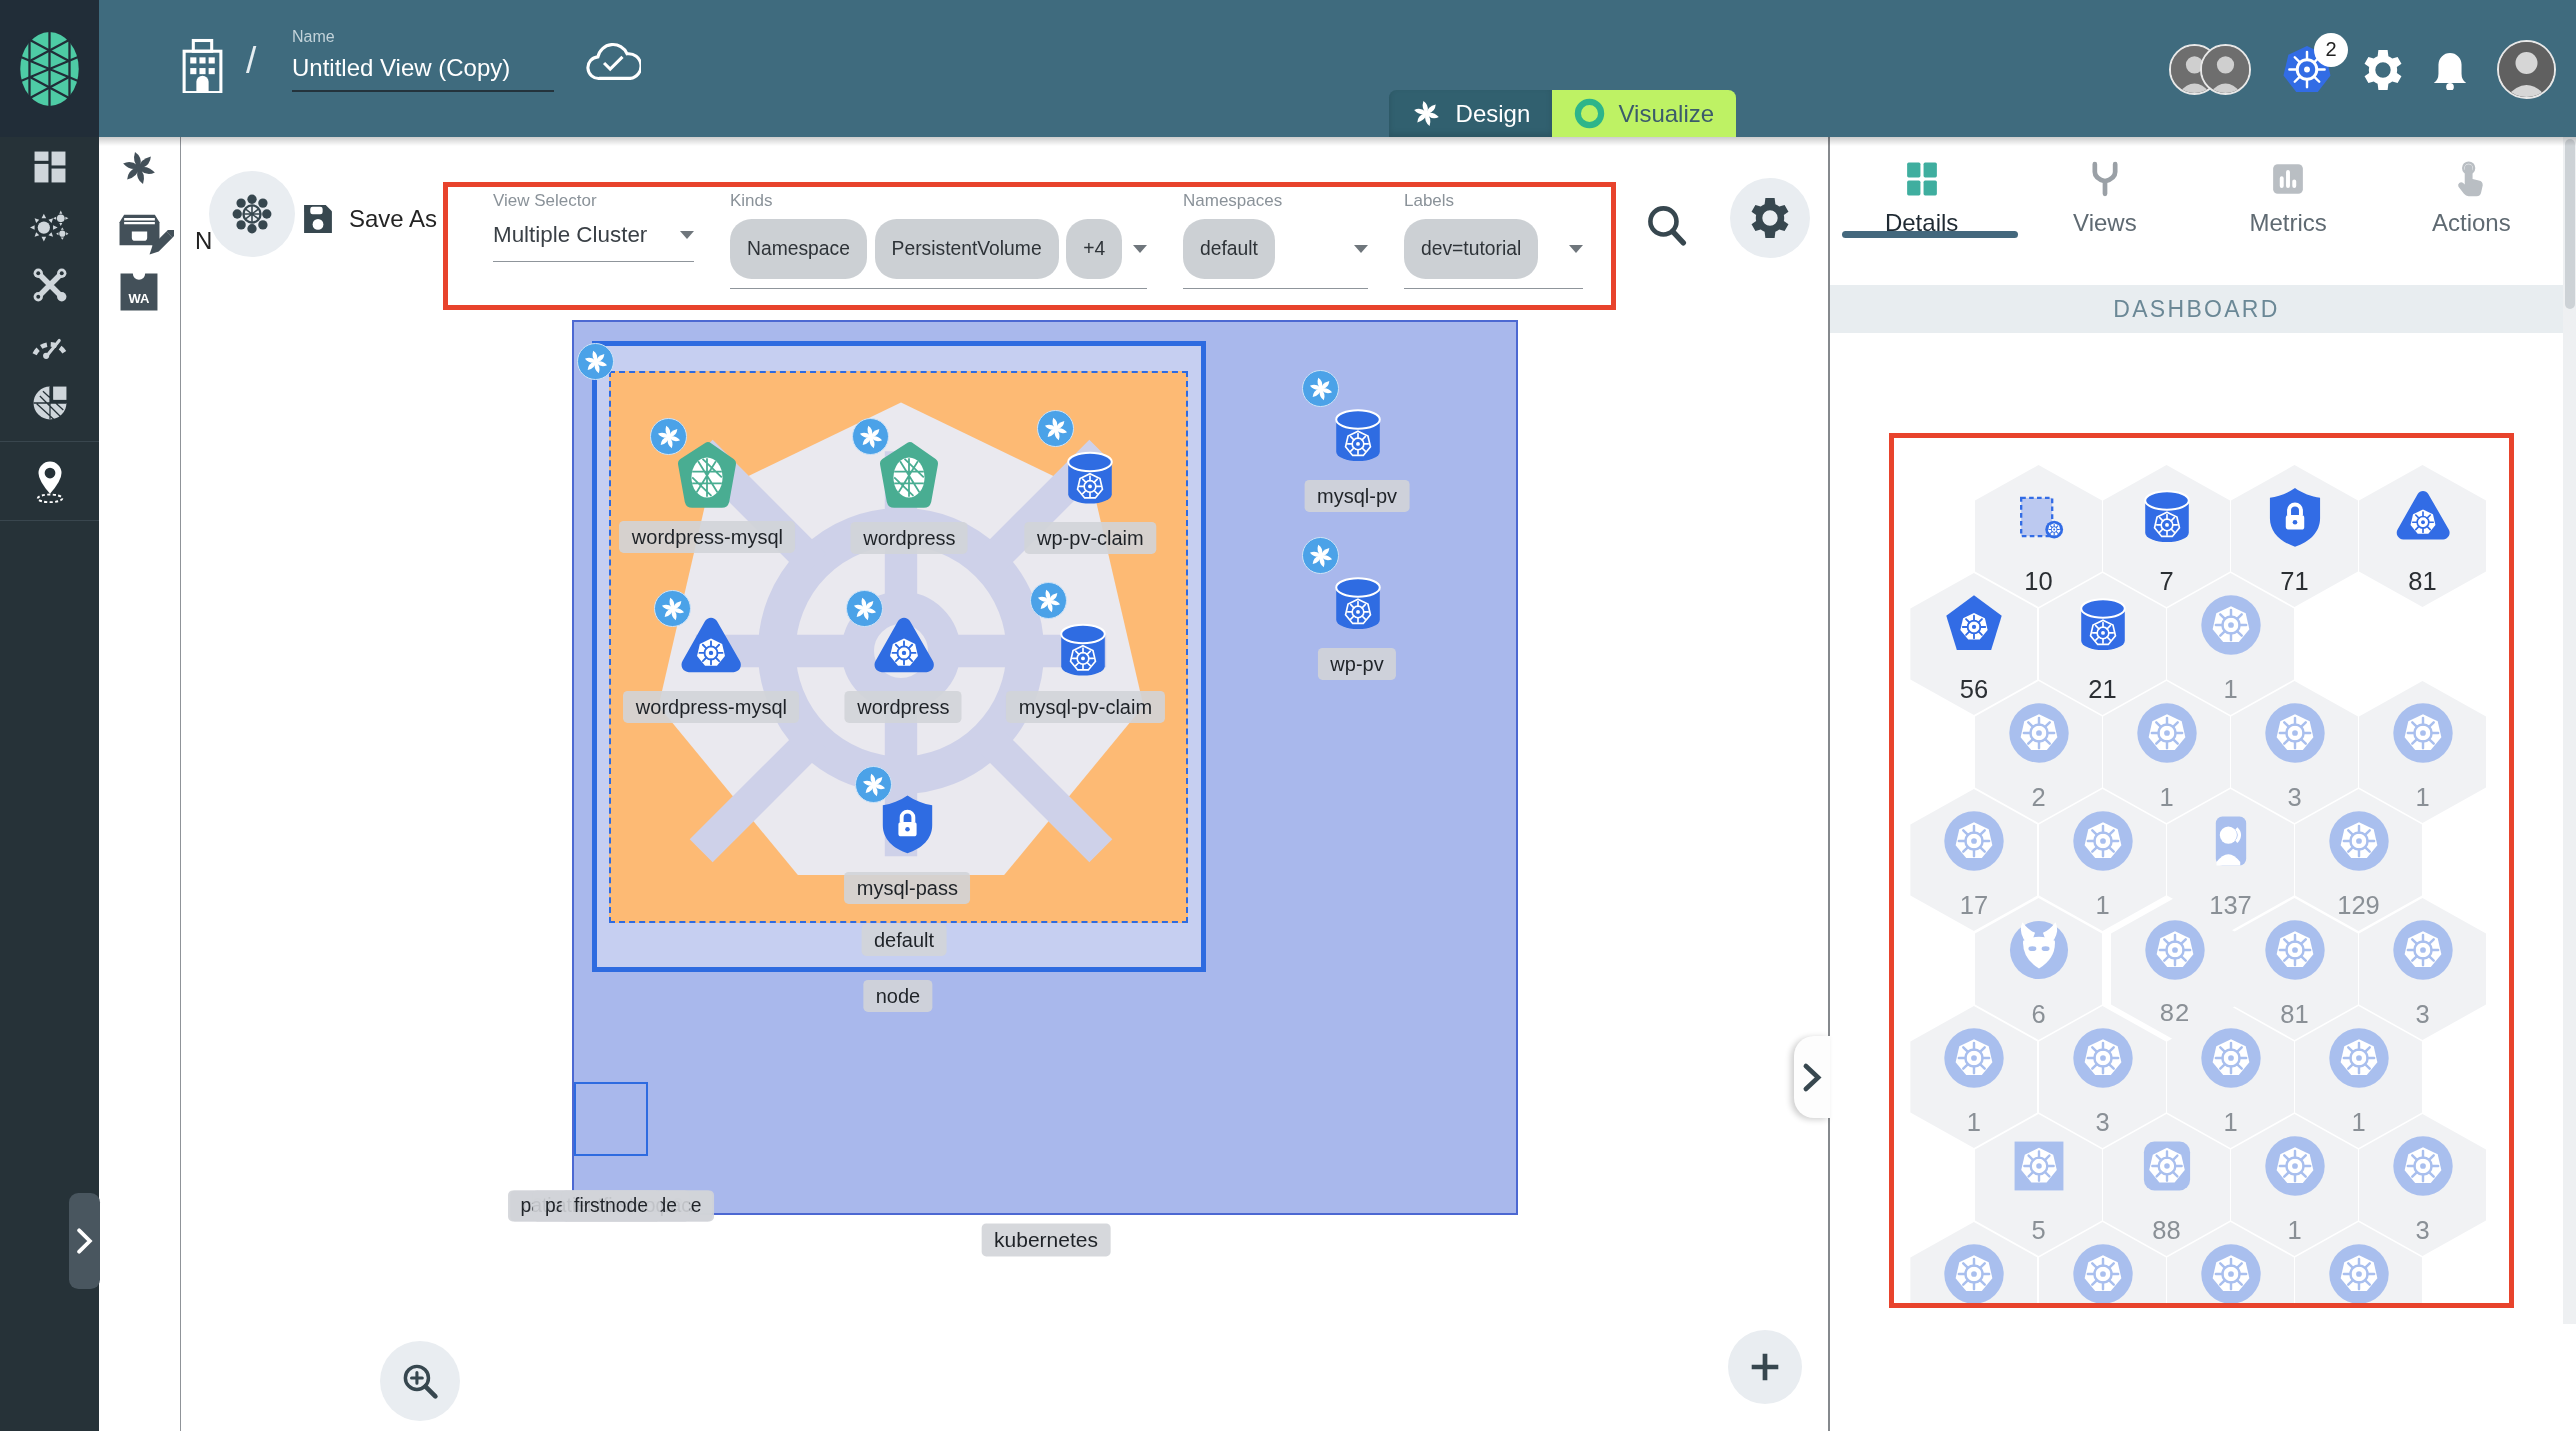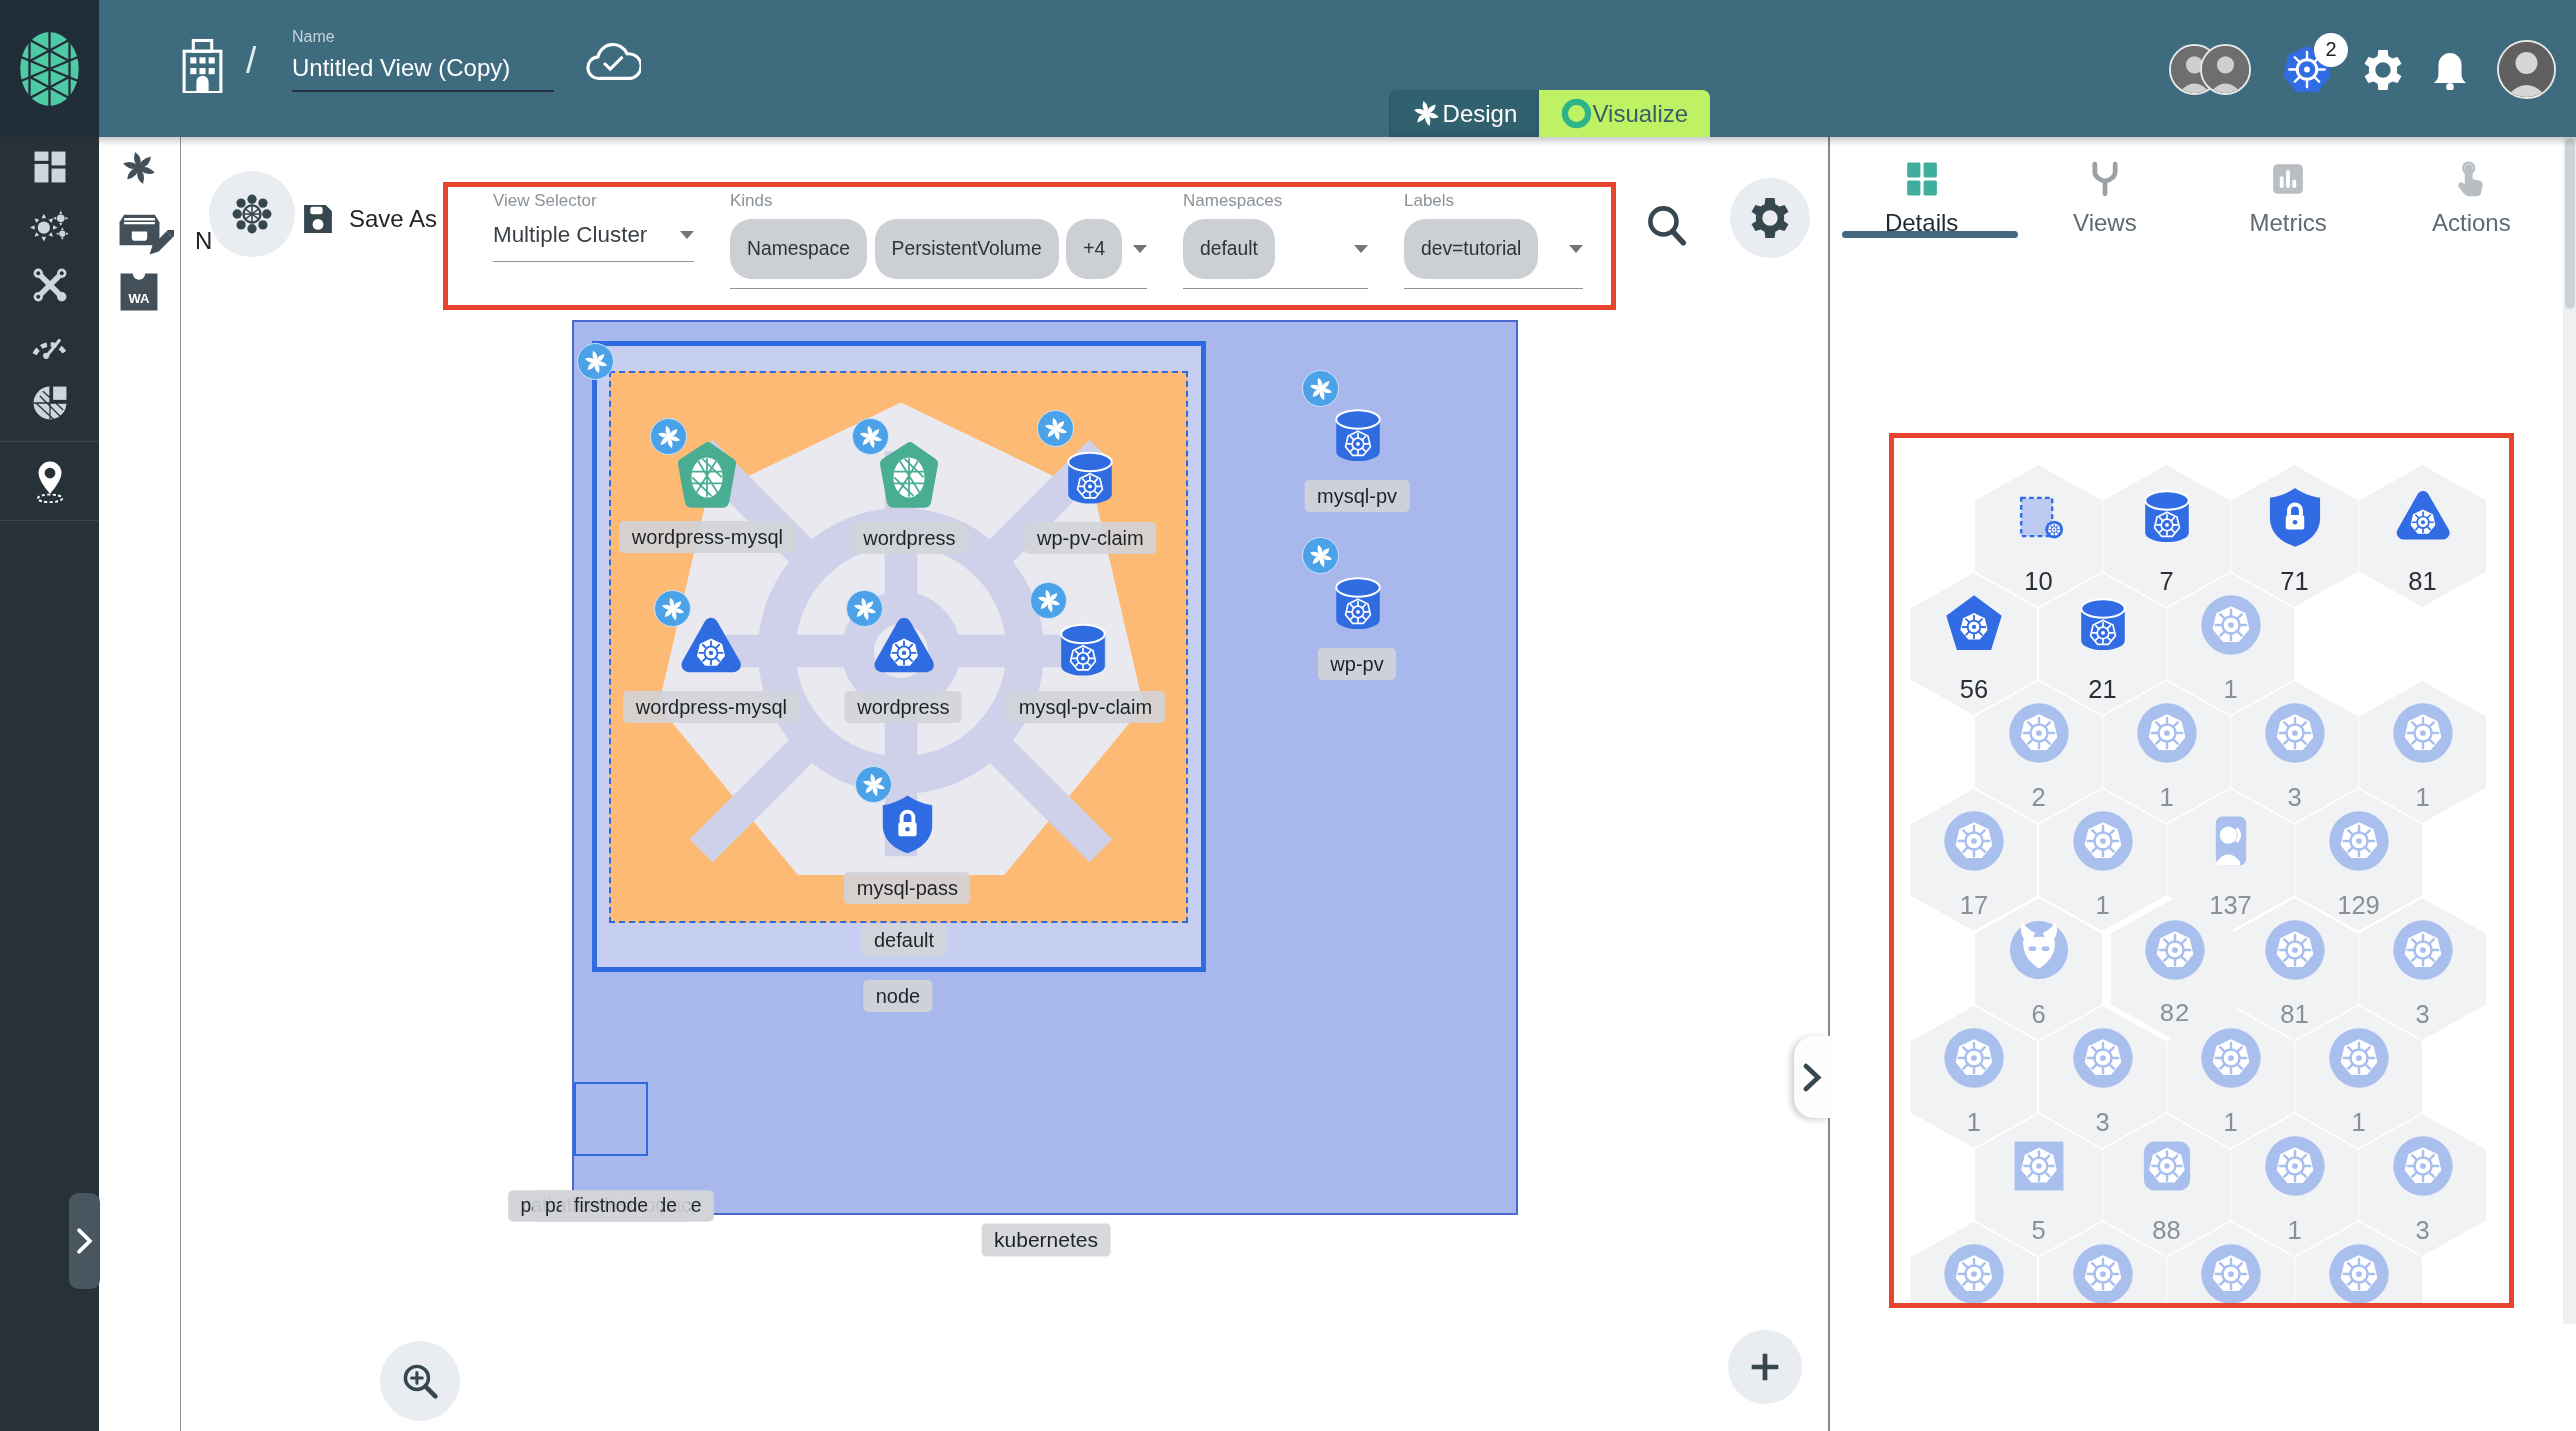--- a/index.html
+++ b/index.html
@@ -14,21 +14,21 @@
     background:linear-gradient(#0003,#0000); pointer-events:none; }
   .hdr-item { position:absolute; color:#fff; }
   #name-label { left:193px; top:28px; font-size:16px; color:#c3d3da; }
   #name-input { left:193px; top:54px; width:262px; font-size:24px; color:#fff; background:transparent;
     border:none; border-bottom:2.3px solid #24333c; padding-bottom:7.7px; font-family:inherit; }
   #breadcrumb-slash { left:147px; top:40px; font-size:37px; font-weight:100; color:#e6eef2; }
   #building-icon { left:79px; top:37px; }
   #cloud-icon { left:485px; top:40px; }
 
   #mode-toggle { position:absolute; left:1290px; top:90px; height:47px; display:flex; z-index:5; }
-  .mode-tab { display:flex; align-items:center; gap:1px; padding:0 21.6px; font-size:24px; cursor:pointer; }
+  .mode-tab { display:flex; align-items:center; gap:14px; padding:0 21.6px; font-size:24px; cursor:pointer; }
   #tab-design { background:#31606f; color:#fff; border-radius:7.7px 0 0 0; box-shadow:inset 0 -3.1px 6.2px #0002; }
   #tab-visualize { background:#bef264; color:#3c5b6b; border-radius:0 7.7px 0 0; font-weight:400; }
 
   #hdr-right { position:absolute; right:20px; top:37px; height:65px; display:flex; align-items:center; gap:29px; }
   .avatar { width:51px; height:51px; border-radius:50%; background:#7a7a7a; border:2.3px solid #e8e8e8; overflow:hidden; position:relative; }
   .avatar svg { width:100%; height:100%; }
   #avatar-pair { display:flex; }
   #avatar-pair .avatar:nth-child(2){ margin-left:-20px; }
   #k8s-ctx { position:relative; width:54px; height:49px; }
   #k8s-ctx .ctx-badge { position:absolute; right:-14px; top:-12.4px; width:34px; height:34px; background:#fff;
@@ -811,20 +811,21 @@
       <svg width="36" height="36" viewBox="0 0 46 46">
         <g fill="#b9bec3">
             <path d="M20,4 a5,5 0 0 1 5,5 v14 l8,2 a6,6 0 0 1 5,6 l-2,9 a6,6 0 0 1 -6,5 h-10 a8,8 0 0 1 -6,-3 l-7,-9 a4,4 0 0 1 6,-5 l2,2 V9 a5,5 0 0 1 5,-5 Z"></path>
           </g>
         <circle cx="20" cy="9" r="7" fill="none" stroke="#b9bec3" stroke-width="3"></circle>
       </svg>
       <span class="tlabel">Actions</span>
     </div>
   </div>
   <div id="tab-underline"></div>
+  <div id="dash-bar">DASHBOARD</div>
 
   <div class="annotation" id="anno-dash"></div>
   <div id="hexgrid">
 
       <div class="hx bright" style="left: 80px; top: 26px;">
         <span class="hx-ic">
           <svg viewBox="0 0 100 100" style="width:100%;height:100%;display:block">
             <rect x="23" y="21" width="47" height="58" fill="#bcc9f0" stroke="currentColor" stroke-width="3.5" stroke-dasharray="7 5"></rect>
             <circle cx="73" cy="69" r="13.5" fill="currentColor"></circle>
             <g transform="translate(73,69) scale(.21) translate(-50,-50)">

